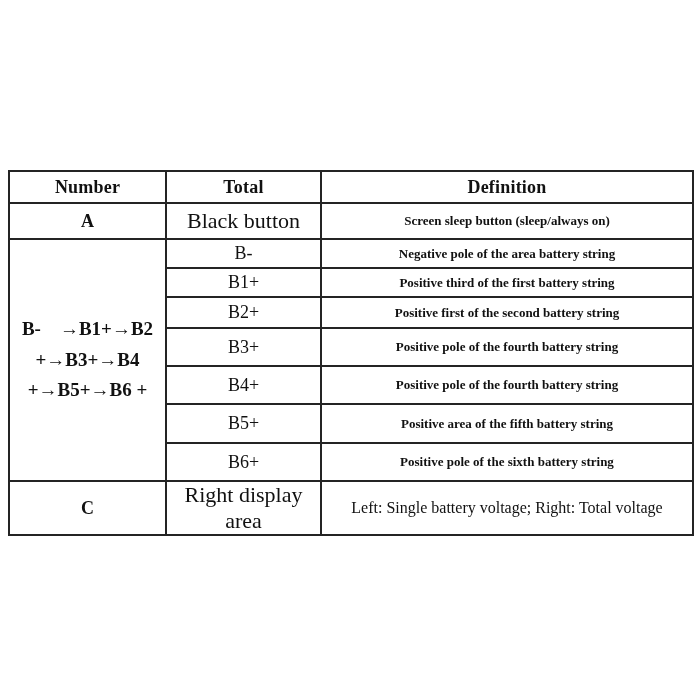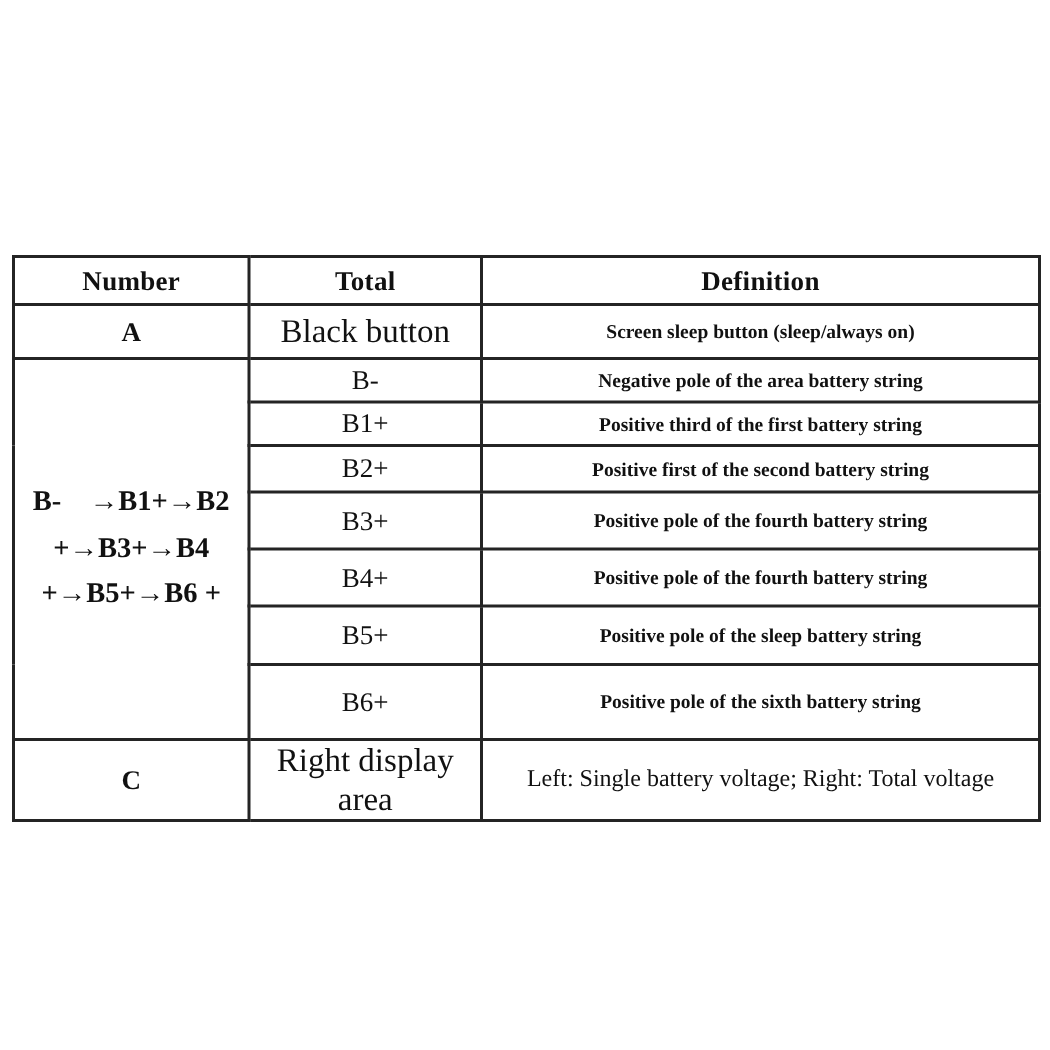--- a/index.html
+++ b/index.html
@@ -121,23 +121,23 @@
         <tr style="height:38px;border-radius:19px;">
           <td class="bname-cell">B3+</td>
           <td class="def-cell">Positive pole of the fourth battery string</td>
         </tr>
         <tr style="height:38px;">
           <td class="bname-cell">B4+</td>
           <td class="def-cell">Positive pole of the fourth battery string</td>
         </tr>
         <tr style="height:39px;margin-left:15px;">
           <td class="bname-cell">B5+</td>
-          <td class="def-cell">Positive pole of the sleep battery string</td>
+          <td class="def-cell">Positive area of the fifth battery string</td>
         </tr>
-        <tr style="height:50px;">
+        <tr style="height:38px;">
           <td class="bname-cell">B6+</td>
           <td class="def-cell">Positive pole of the sixth battery string</td>
         </tr>
 
         <tr style="height:50px;">
           <td class="num-cell">C</td>
           <td class="name-cell">Right display area</td>
           <td class="cdef-cell">Left: Single battery voltage; Right: Total voltage</td>
         </tr>
       </tbody>

